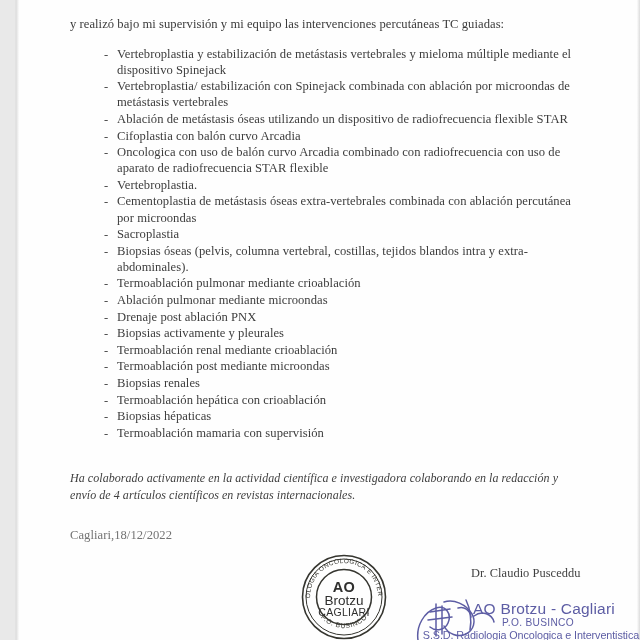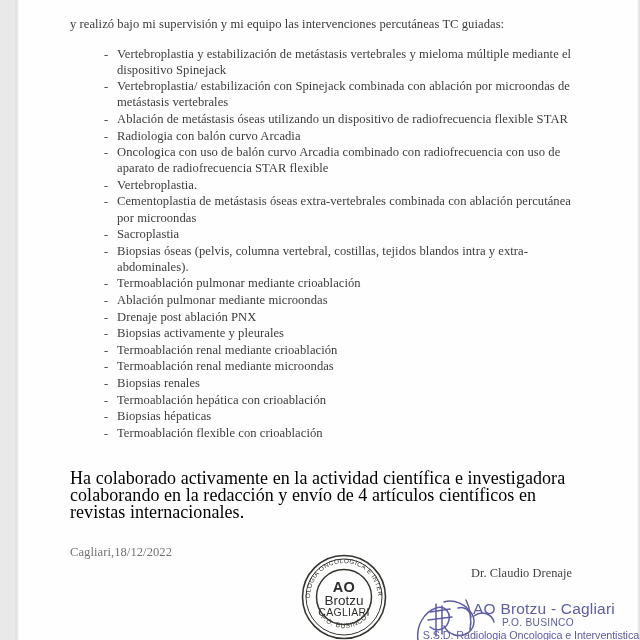--- a/index.html
+++ b/index.html
@@ -72,25 +72,26 @@
     top: 0;
     color: #4a4a4a;
   }
   ul.proc-list li .txt {
     display: block;
     max-width: 472px;
   }
 
   .closing {
     margin-top: 29px;
-    font-size: 18px;
+    font-size: 12px;
     line-height: 17px;
-    color: #000000;
+    color: #404040;
     max-width: 500px;
     letter-spacing: 0.05px;
+    font-style: italic;
   }
 
   .date-line {
     margin-top: 24px;
     font-size: 12.6px;
     color: #737373;
     letter-spacing: 0.05px;
   }
 
   .signature-name {
@@ -172,21 +173,21 @@
         <li>
           <span class="dash">-</span>
           <span class="txt">Vertebroplastia/ estabilización con Spinejack combinada con ablación por microondas de metástasis vertebrales</span>
         </li>
         <li>
           <span class="dash">-</span>
           <span class="txt">Ablación de metástasis óseas utilizando un dispositivo de radiofrecuencia flexible STAR</span>
         </li>
         <li>
           <span class="dash">-</span>
-          <span class="txt">Radiologia con balón curvo Arcadia</span>
+          <span class="txt">Cifoplastia con balón curvo Arcadia</span>
         </li>
         <li>
           <span class="dash">-</span>
           <span class="txt">Oncologica con uso de balón curvo Arcadia combinado con radiofrecuencia con uso de aparato de radiofrecuencia STAR flexible</span>
         </li>
         <li>
           <span class="dash">-</span>
           <span class="txt">Vertebroplastia.</span>
         </li>
         <li>
@@ -216,46 +217,46 @@
         <li>
           <span class="dash">-</span>
           <span class="txt">Biopsias activamente y pleurales</span>
         </li>
         <li>
           <span class="dash">-</span>
           <span class="txt">Termoablación renal mediante crioablación</span>
         </li>
         <li>
           <span class="dash">-</span>
-          <span class="txt">Termoablación renal mediante microondas</span>
+          <span class="txt">Termoablación post mediante microondas</span>
         </li>
         <li>
           <span class="dash">-</span>
           <span class="txt">Biopsias renales</span>
         </li>
         <li>
           <span class="dash">-</span>
           <span class="txt">Termoablación hepática con crioablación</span>
         </li>
         <li>
           <span class="dash">-</span>
           <span class="txt">Biopsias hépaticas</span>
         </li>
         <li>
           <span class="dash">-</span>
-          <span class="txt">Termoablación flexible con crioablación</span>
+          <span class="txt">Termoablación mamaria con supervisión</span>
         </li>
       </ul>
 
     <p class="closing">Ha colaborado activamente en la actividad científica e investigadora colaborando en la redacción y envío de 4 artículos científicos en revistas internacionales.</p>
 
     <p class="date-line">Cagliari,18/12/2022</p>
   </div>
 
-  <div class="signature-name">Dr. Claudio Drenaje</div>
+  <div class="signature-name">Dr. Claudio Pusceddu</div>
 
   <div class="stamp-round">
     <svg width="90" height="90" viewBox="0 0 90 90" aria-hidden="true">
       <defs>
         <path id="arcTop" d="M 11,45 A 34,34 0 0 1 79,45" fill="none"></path>
         <path id="arcBot" d="M 14,45 A 31,31 0 0 0 76,45" fill="none"></path>
       </defs>
       <circle cx="45" cy="45" r="41.5" fill="none" stroke="#35352f" stroke-width="1.6"></circle>
       <circle cx="45" cy="45" r="38" fill="none" stroke="#35352f" stroke-width="1"></circle>
       <circle cx="45" cy="45" r="27.5" fill="none" stroke="#35352f" stroke-width="1.5"></circle>

